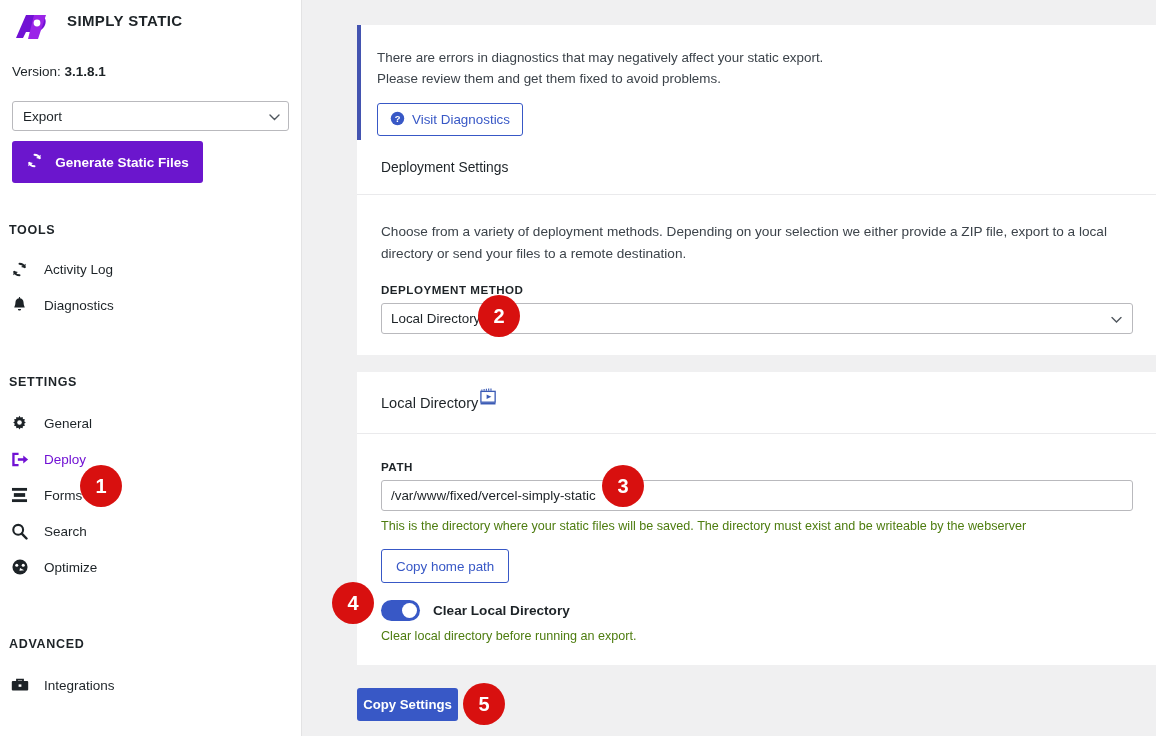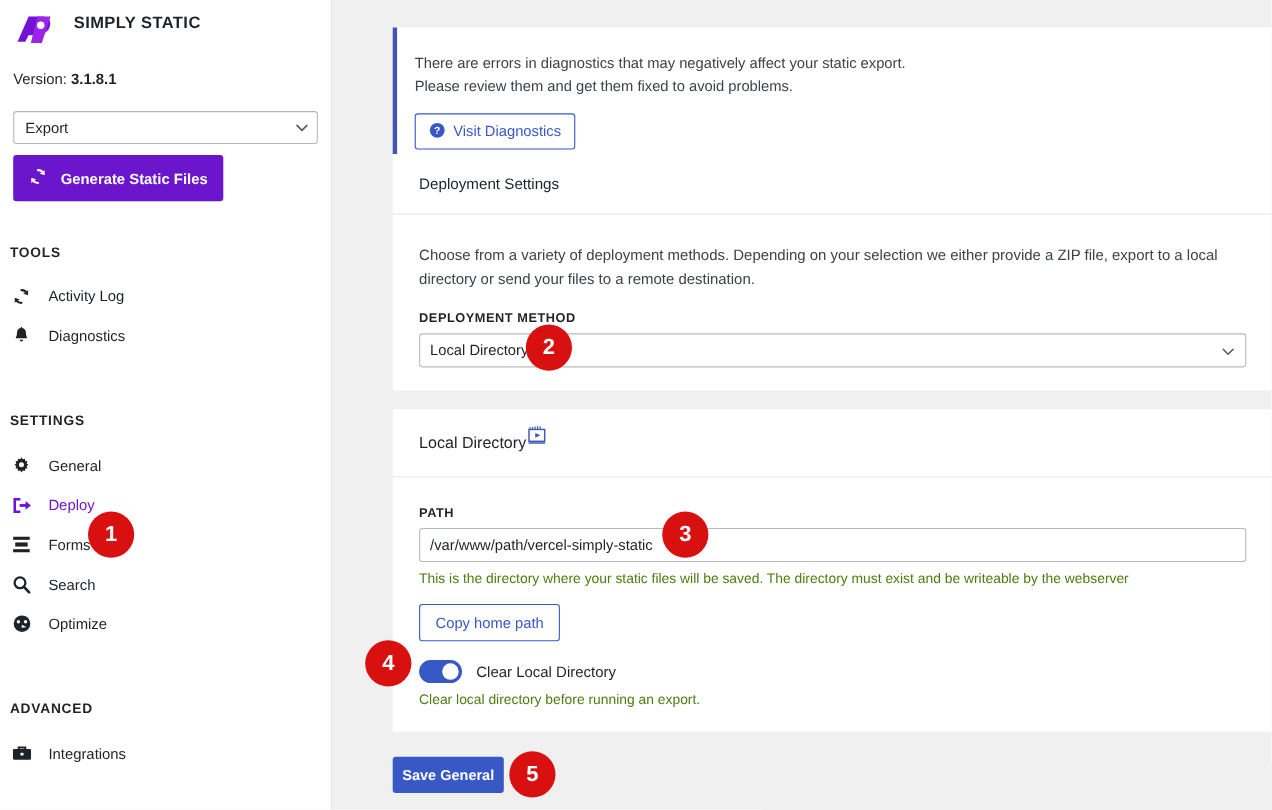--- a/index.html
+++ b/index.html
@@ -234,21 +234,21 @@
     cursor: pointer;
     flex: 0 0 39px;
   }
   .toggle .knob {
     position: absolute;
     width: 15px; height: 15px;
     border-radius: 50%;
     background: #fff;
     top: 3px; right: 3px;
   }
-  .toggle-label { font-size: 13.6px; color: #1d2327; }
+  .toggle-label { font-size: 13.6px; color: #1d2327; font-weight: bold; }
 
   
   .save-btn {
     position: absolute;
     left: 55px;
     top: 688px;
     width: 101px; height: 33px;
     background: #3858c6;
     border: none;
     border-radius: 3px;
@@ -458,38 +458,38 @@
             <line x1="7.8" y1="1.8" x2="7.8" y2="4" stroke="#3b5bb5" stroke-width="1.2"></line>
             <line x1="10.2" y1="1.6" x2="10.2" y2="4" stroke="#3b5bb5" stroke-width="1.2"></line>
             <line x1="12.6" y1="1.6" x2="12.6" y2="4" stroke="#3b5bb5" stroke-width="1.2"></line>
             <line x1="1.6" y1="17.6" x2="17.4" y2="17.6" stroke="#3b5bb5" stroke-width="1.6"></line>
           </svg>
         </span>
       </div>
       <div class="card-body">
         <div class="field-label" style="margin-top:0">PATH</div>
         <div class="input-box">
-          <span>/var/www/path/vercel-simply-static</span>
+          <span>/var/www/fixed/vercel-simply-static</span>
         </div>
         <div class="helper">This is the directory where your static files will be saved. The directory must exist and be writeable by the webserver</div>
         <button class="copy-btn">
           <span>Copy home path</span>
         </button>
         <div class="toggle-row">
           <div class="toggle">
             <div class="knob"></div>
           </div>
           <span class="toggle-label">Clear Local Directory</span>
         </div>
         <div class="helper">Clear local directory before running an export.</div>
       </div>
     </section>
 
     <button class="save-btn">
-      <span>Save General</span>
+      <span>Copy Settings</span>
     </button>
   </main>
 
   <div class="badge" style="left:80px;  top:465px;">1</div>
   <div class="badge" style="left:478px; top:295px;">2</div>
   <div class="badge" style="left:602px; top:465px;">3</div>
   <div class="badge" style="left:332px; top:582px;">4</div>
   <div class="badge" style="left:463px; top:683px;">5</div>
 
 </div>

